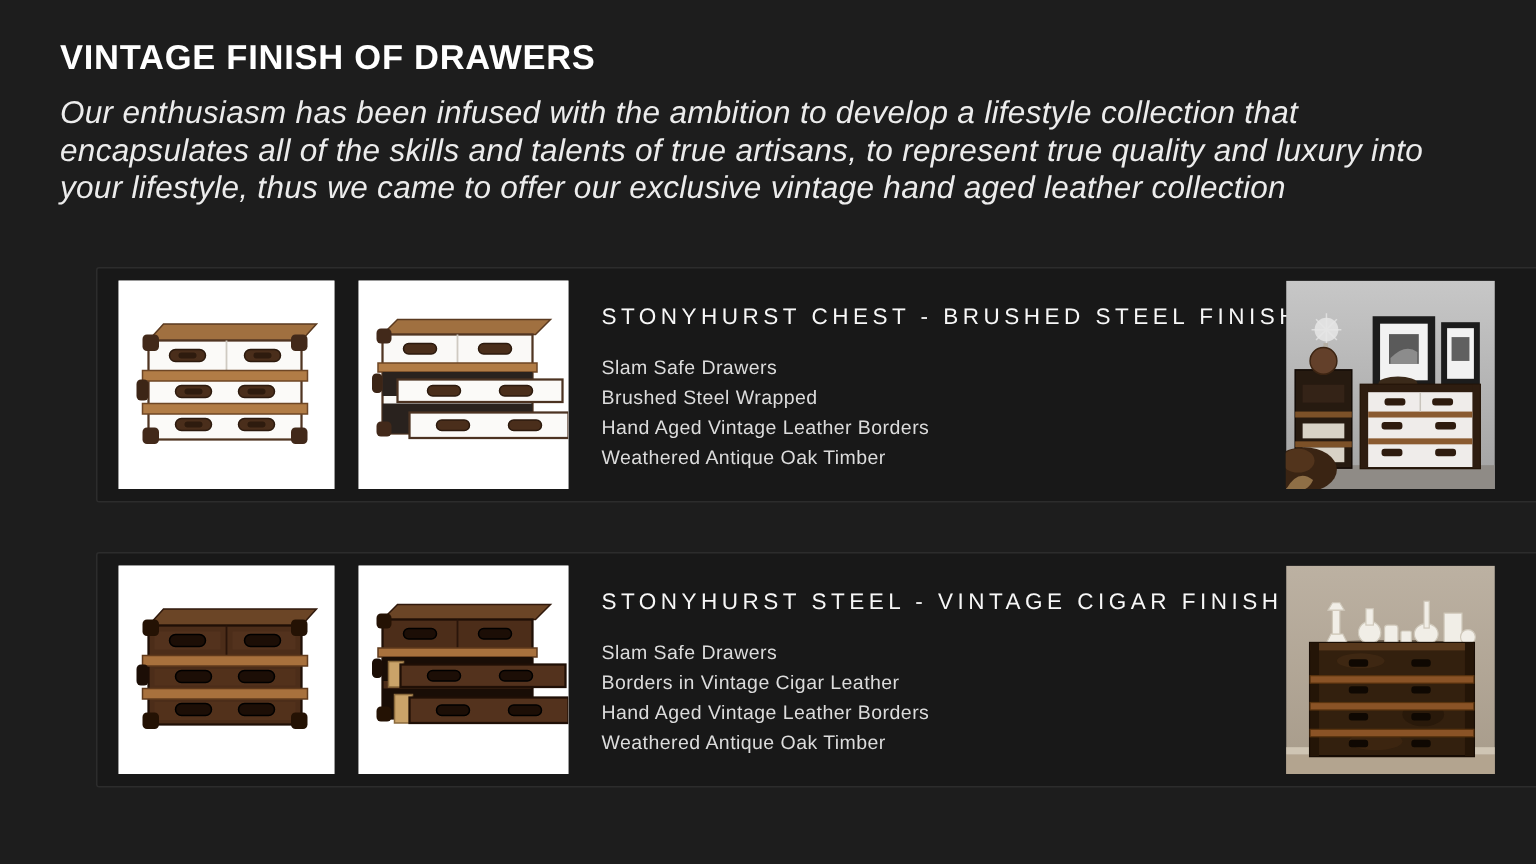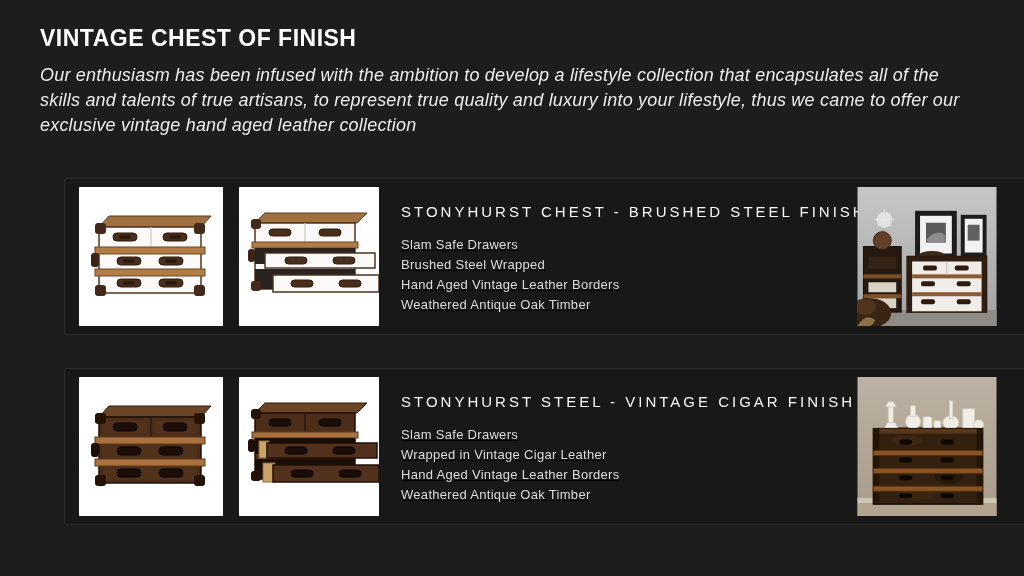--- a/index.html
+++ b/index.html
@@ -9,49 +9,49 @@
     font-family:"Liberation Sans", sans-serif;
     overflow:hidden;
     -webkit-font-smoothing:antialiased;
   }
   .content { padding:25px 40px 0; }
   .page-title {
     color:#ffffff; font-size:23px; font-weight:700; letter-spacing:.5px;
   }
   .page-desc {
     margin-top:11px; color:#ececec; font-style:italic;
-    font-size:18px; line-height:25px; max-width:950px; letter-spacing:.2px;
+    font-size:21px; line-height:25px; max-width:950px; letter-spacing:.2px;
   }
   .cards { margin:40px 22px 0 24px; width:978px; }
   .card {
     display:flex; align-items:center;
     background:#181818; border:1px solid #2c2c2c; border-radius:2px;
     padding:8px 14px; height:157px;
   }
   .card + .card { margin-top:33px; }
   .thumb { width:144px; height:139px; background:#ffffff; flex:0 0 auto; overflow:hidden; }
   .thumb svg { display:block; width:100%; height:100%; }
   .thumb.second { width:140px; margin-left:16px; }
   .info { flex:1 1 auto; margin-left:22px; align-self:flex-start; padding-top:16px; min-width:0; }
   .prod-title {
     color:#f7f7f7; font-size:15px; font-weight:400; letter-spacing:3px;
     white-space:nowrap;
   }
-  .features { list-style:none; margin-top:15px;text-decoration:underline; }
+  .features { list-style:none; margin-top:15px; }
   .features li {
     color:#dcdcdc; font-size:13px; line-height:20px; letter-spacing:.3px;
   }
   .lifestyle { width:140px; height:139px; flex:0 0 auto; margin-right:30px; overflow:hidden; }
   .lifestyle svg { display:block; width:100%; height:100%; }
 </style>
 </head>
 <body>
 
 <div class="content">
-  <h1 class="page-title">VINTAGE CHEST OF FINISH</h1>
+  <h1 class="page-title">VINTAGE FINISH OF DRAWERS</h1>
   <p class="page-desc">Our enthusiasm has been infused with the ambition to develop a lifestyle collection that encapsulates all of the skills and talents of true artisans, to represent true quality and luxury into your lifestyle, thus we came to offer our exclusive vintage hand aged leather collection</p>
 
   <div class="cards">
 
     <section class="card">
 
       <div class="thumb">
         <svg viewBox="0 0 144 139">
           <rect width="144" height="139" fill="#ffffff"></rect>
           <polygon points="20,40 30,29 132,29 122,40" fill="#a07040" stroke="#5a3a20" stroke-width="1"></polygon>
@@ -216,21 +216,21 @@
           <rect x="12" y="32" width="10" height="10" rx="3" fill="#241204"></rect>
           <rect x="12" y="94" width="10" height="10" rx="3" fill="#241204"></rect>
           <rect x="9" y="62" width="7" height="13" rx="3" fill="#1c0e06"></rect>
         </svg>
       </div>
 
       <div class="info">
         <h2 class="prod-title">STONYHURST STEEL - VINTAGE CIGAR FINISH</h2>
         <ul class="features">
           <li>Slam Safe Drawers</li>
-          <li>Wrapped in Vintage Cigar Leather</li>
+          <li>Borders in Vintage Cigar Leather</li>
           <li>Hand Aged Vintage Leather Borders</li>
           <li>Weathered Antique Oak Timber</li>
         </ul>
       </div>
 
       <div class="lifestyle">
         <svg viewBox="0 0 140 140">
           <defs>
             <linearGradient id="wall2" x1="0" y1="0" x2="0" y2="1">
               <stop offset="0" stop-color="#bcb1a2"></stop>

